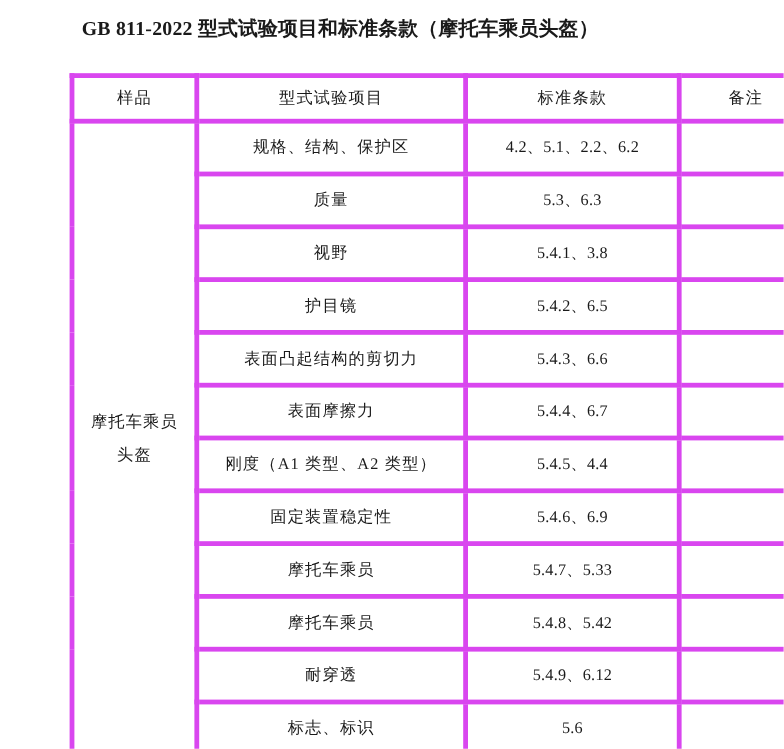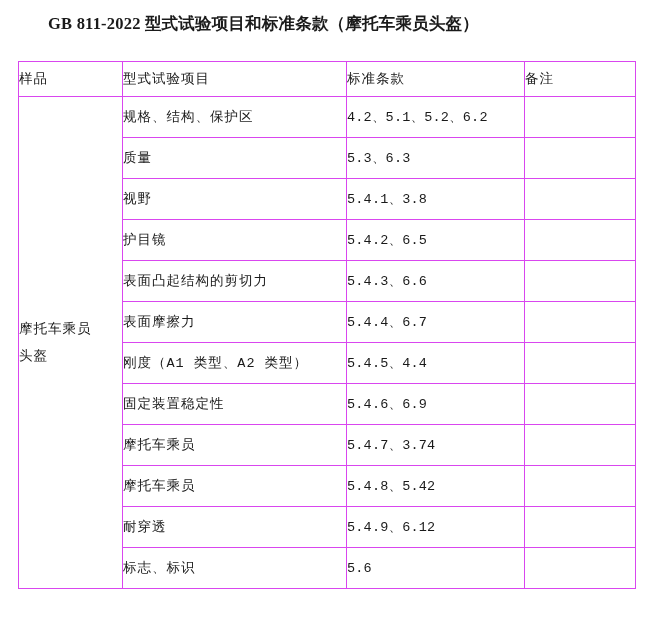--- a/index.html
+++ b/index.html
@@ -12,48 +12,49 @@
     height: 624px;
     font-family: "Liberation Serif", "DejaVu Serif", serif;
     color: #1a1a1a;
     overflow: hidden;
   }
   .page {
     position: relative;
     width: 527px;
     height: 624px;
     box-sizing: border-box;
+    padding-left: 40px;
   }
   .doc-title {
     text-align: center;
     font-size: 16.5px;
     font-weight: bold;
     letter-spacing: 0.2px;
     padding-top: 12px;
     padding-bottom: 0;
     line-height: 1.4;
     font-family: "Liberation Serif", "DejaVu Serif", serif;
   }
   .table-wrap {
     margin: 26px 18px 0 18px;
   }
   table.spec {
     border-collapse: collapse;
     width: 617px;
     table-layout: fixed;
   }
   table.spec td, table.spec th {
-    border: 1px solid #d946ef;
-    text-align: left;
+    border: 4px solid #d946ef;
+    text-align: center;
     vertical-align: middle;
     font-size: 13.5px;
     font-weight: normal;
     padding: 0;
     height: 40px;
-    font-family: Liberation Mono, monospace;
+    font-family: Liberation Serif, serif;
   }
   table.spec thead td {
     height: 34px;
     font-size: 13.5px;
     letter-spacing: 1px;
   }
   .col-sample { width: 104px; }
   .col-item   { width: 224px; }
   .col-clause { width: 178px; }
   .col-remark { width: 111px; }
@@ -93,21 +94,21 @@
           <td class="head-label">备注</td>
         </tr>
       </thead>
       <tbody>
         <tr>
           <td class="sample-cell" rowspan="12">
             <span class="line">摩托车乘员</span>
             <span class="line">头盔</span>
           </td>
           <td class="item-cell">规格、结构、保护区</td>
-          <td class="clause-cell">4.2、5.1、5.2、6.2</td>
+          <td class="clause-cell">4.2、5.1、2.2、6.2</td>
           <td class="remark-cell"></td>
         </tr>
         <tr>
           <td class="item-cell">质量</td>
           <td class="clause-cell">5.3、6.3</td>
           <td class="remark-cell"></td>
         </tr>
         <tr>
           <td class="item-cell">视野</td>
           <td class="clause-cell">5.4.1、3.8</td>
@@ -133,21 +134,21 @@
           <td class="clause-cell">5.4.5、4.4</td>
           <td class="remark-cell"></td>
         </tr>
         <tr>
           <td class="item-cell">固定装置稳定性</td>
           <td class="clause-cell">5.4.6、6.9</td>
           <td class="remark-cell"></td>
         </tr>
         <tr>
           <td class="item-cell">摩托车乘员</td>
-          <td class="clause-cell">5.4.7、3.74</td>
+          <td class="clause-cell">5.4.7、5.33</td>
           <td class="remark-cell"></td>
         </tr>
         <tr>
           <td class="item-cell">摩托车乘员</td>
           <td class="clause-cell">5.4.8、5.42</td>
           <td class="remark-cell"></td>
         </tr>
         <tr>
           <td class="item-cell">耐穿透</td>
           <td class="clause-cell">5.4.9、6.12</td>

